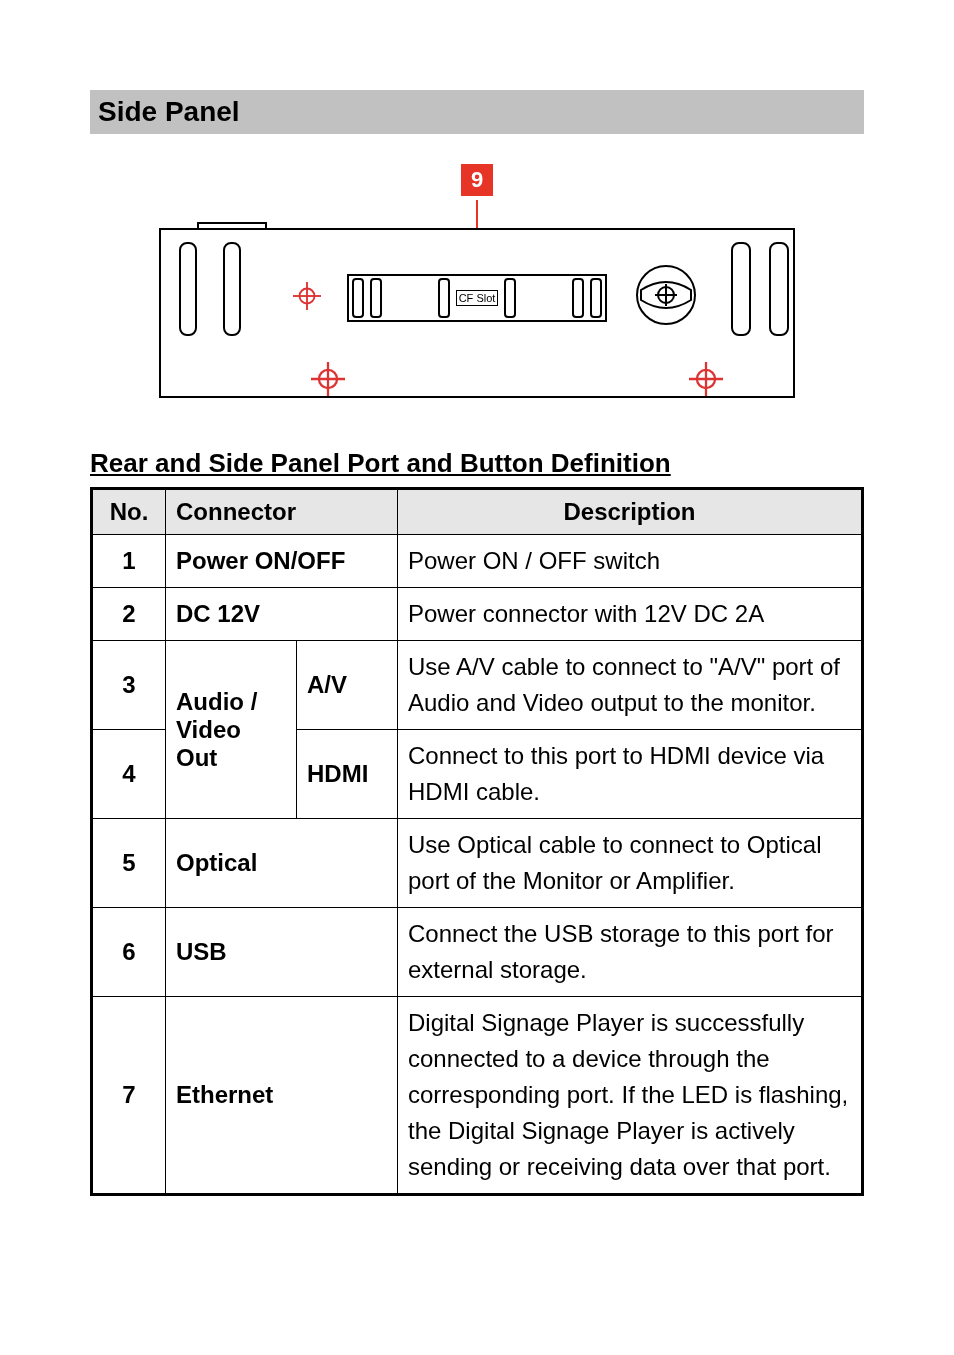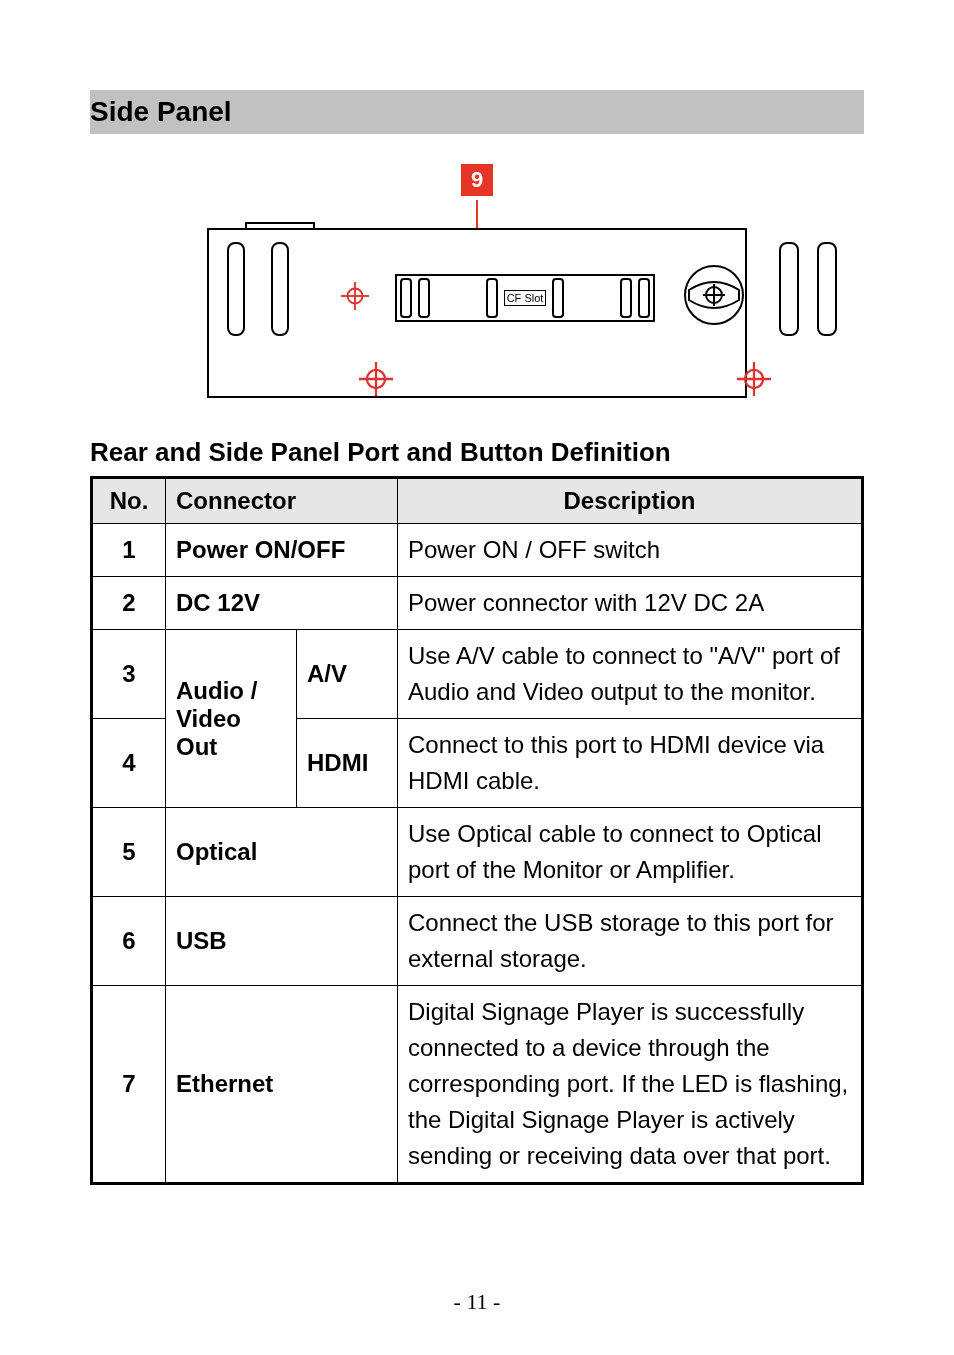--- a/index.html
+++ b/index.html
@@ -13,21 +13,21 @@
     box-sizing: border-box;
   }
   .page {
     padding: 90px 90px 40px 90px;
     position: relative;
     height: 100%;
     box-sizing: border-box;
   }
   .side-panel-bar {
     background: #c1c1c1;
-    padding: 6px 0;
+    padding: 6px 8px;
     font-weight: bold;
     font-size: 28px;
     color: #000;
   }
   .diagram-area {
     margin-top: 30px;
     display: flex;
     flex-direction: column;
     align-items: center;
   }
@@ -39,21 +39,21 @@
     font-size: 22px;
     margin-bottom: 4px;
   }
   .callout-line {
     width: 2px;
     height: 28px;
     background: #e63527;
   }
   .device-outline {
     border: 2px solid #000;
-    width: 540px;
+    width: 636px;
     height: 170px;
     position: relative;
     box-sizing: border-box;
     padding-left: 16px;
   }
   .ridge {
     position:absolute;
     top:-8px;
     left:36px;
     width:70px;
@@ -135,22 +135,23 @@
   }
   .caption {
     margin-top: 12px;
     font-weight: bold;
     font-size: 26px;
     text-align:center;
   }
   .table-title {
     font-weight: bold;
     font-size: 26px;
-    margin-top: 39px;
+    margin-top: 50px;
     margin-bottom: 8px;
+    text-decoration: underline;
   }
   table.defs {
     border-collapse: collapse;
     width: 100%;
     font-size: 24px;
   }
   table.defs th, table.defs td {
     border: 1.5px solid #000;
     padding: 8px 10px;
     vertical-align: middle;
@@ -272,14 +273,13 @@
       <td class="desc">Connect the USB storage to this port for external storage.</td>
     </tr>
     <tr>
       <td class="col-no">7</td>
       <td class="col-conn" colspan="2">Ethernet</td>
       <td class="desc">Digital Signage Player is successfully connected to a device through the corresponding port. If the LED is flashing, the Digital Signage Player is actively sending or receiving data over that port.</td>
     </tr>
   </tbody>
     </table>
 
-  <div class="page-num">- 11 -</div>
 </div>
 
 </body></html>

